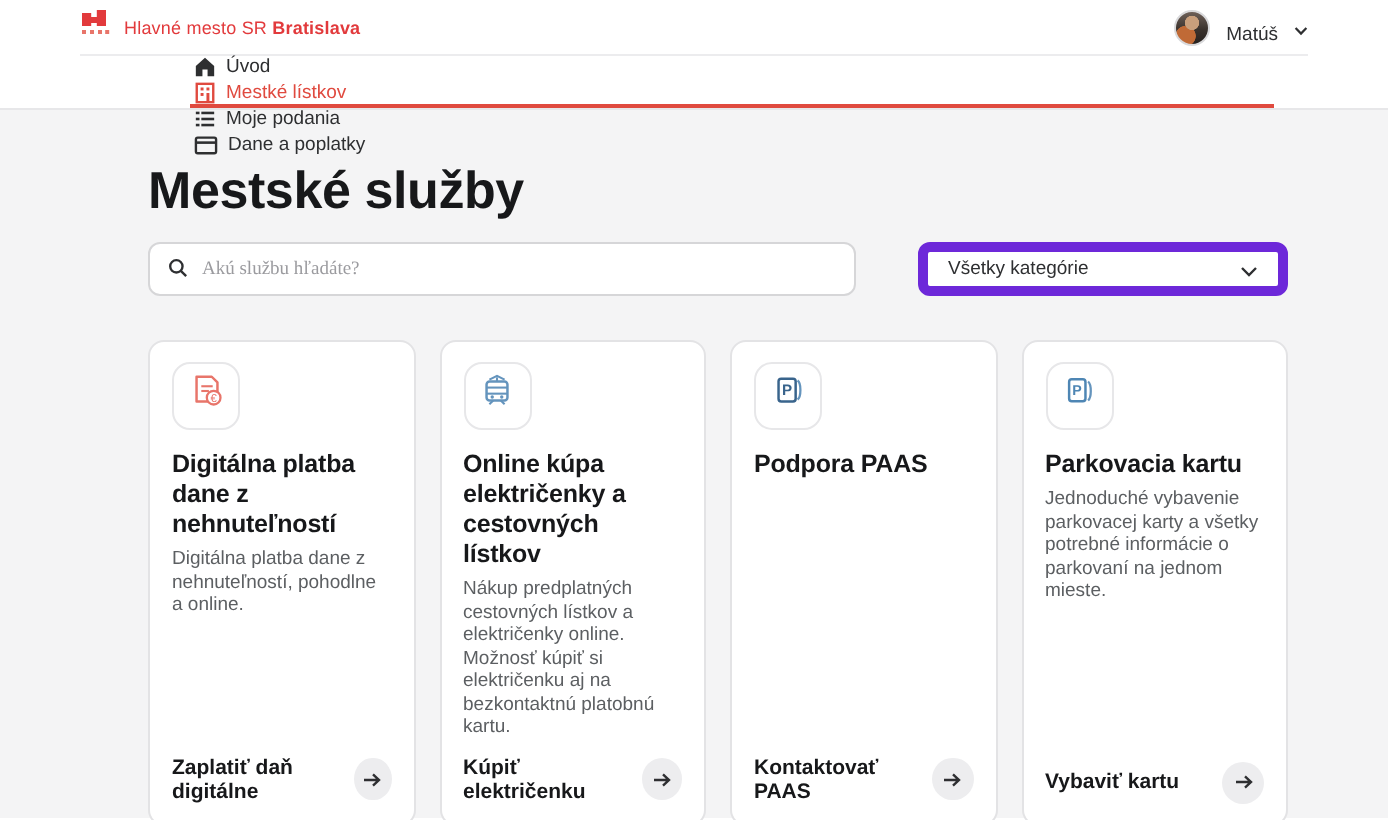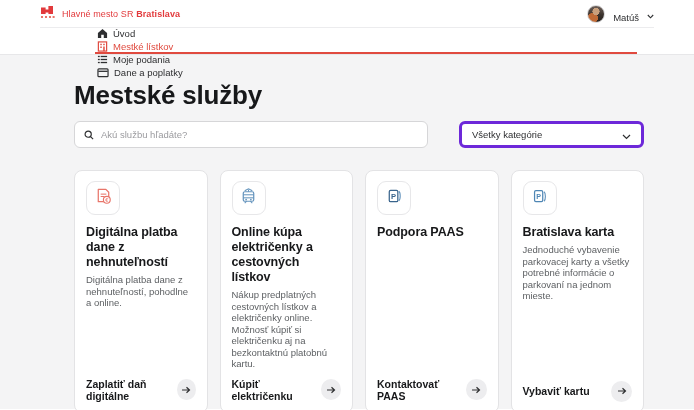--- a/index.html
+++ b/index.html
@@ -28,26 +28,26 @@
   .nav-item { display:flex; align-items:center; gap:5px; font-size:9.5px;
     color:#2e2f31; cursor:pointer; border-bottom:2px solid transparent; padding:0 2px; }
   .nav-item svg { display:block; }
   .nav-item.active { color:#e04a3f; border-bottom-color:#e04a3f; }
   
   .main { background:#f4f4f5; height:354px; padding-top:26px;padding-left:22px; }
   h1 { font-size:26px; line-height:28px; font-weight:bold; color:#17181a;
     margin:0 0 12px 52px; letter-spacing:-.2px; }
   .controls { display:flex; margin:0 50px 0 52px; }
   .search-box { width:354px; height:27px; background:#fff; border:1px solid #d6d6d8;
-    border-radius:6px; display:flex; align-items:center; padding:0 9px; gap:7px; }
+    border-radius:6px; display:flex; align-items:center; padding:0 9px; gap:7px;font-family:Liberation Serif, serif; }
   .search-box input { border:none; outline:none; flex:1; font-size:9.5px;
     font-family:inherit; color:#2e2f31; background:transparent; }
   .search-box input::placeholder { color:#9b9b9f; }
   .dropdown { margin-left:auto; width:185px; height:27px; background:#fff;
-    border:3px solid #6d28d9; border-radius:6px; display:flex; align-items:center;
+    border:5px solid #6d28d9; border-radius:6px; display:flex; align-items:center;
     justify-content:space-between; padding:0 10px; cursor:pointer; }
   .dropdown-value { font-size:9.5px; color:#2e2f31; }
   
   .grid { margin:22px 50px 0 52px; display:grid;
     grid-template-columns:repeat(4,1fr); gap:12px; }
   .card { background:#fff; border:1px solid #e3e3e5; border-radius:8px;
     padding:10px 11px 10px; display:flex; flex-direction:column;
     min-height:166px; cursor:pointer; }
   .icon-tile { width:34px; height:34px; border:1px solid #e7e7e9; border-radius:9px;
     display:flex; align-items:center; justify-content:center; background:#fff; }
@@ -237,21 +237,21 @@
     <div class="card">
       <div class="icon-tile">
         <span>
           <svg width="19" height="19" viewBox="0 0 20 20">
             <path d="M14.8 5 q1.4 1.2 1.4 5 t-1.4 5" fill="none" stroke="#6494bd" stroke-width="1.2"></path>
             <rect x="4.8" y="3.8" width="8.6" height="11.6" rx="1.4" fill="#fff" stroke="#4e86b4" stroke-width="1.3"></rect>
             <text x="9" y="12.2" font-size="7.5" font-weight="bold" font-family="Liberation Sans, sans-serif" fill="#4e86b4" text-anchor="middle">P</text>
           </svg>
         </span>
       </div>
-      <div class="card-title">Bratislava karta</div>
+      <div class="card-title">Parkovacia kartu</div>
       <div class="card-desc">Jednoduché vybavenie parkovacej karty a všetky potrebné informácie o parkovaní na jednom mieste.</div>
       <div class="card-footer">
         <span class="card-action">Vybaviť kartu</span>
         <button class="arrow-btn">
           <svg width="10" height="8" viewBox="0 0 10 8">
               <path d="M1 4 h7 M5.5 1.2 L8.5 4 L5.5 6.8" fill="none" stroke="#2e2f31" stroke-width="1.2"></path>
             </svg>
         </button>
       </div>
     </div>

